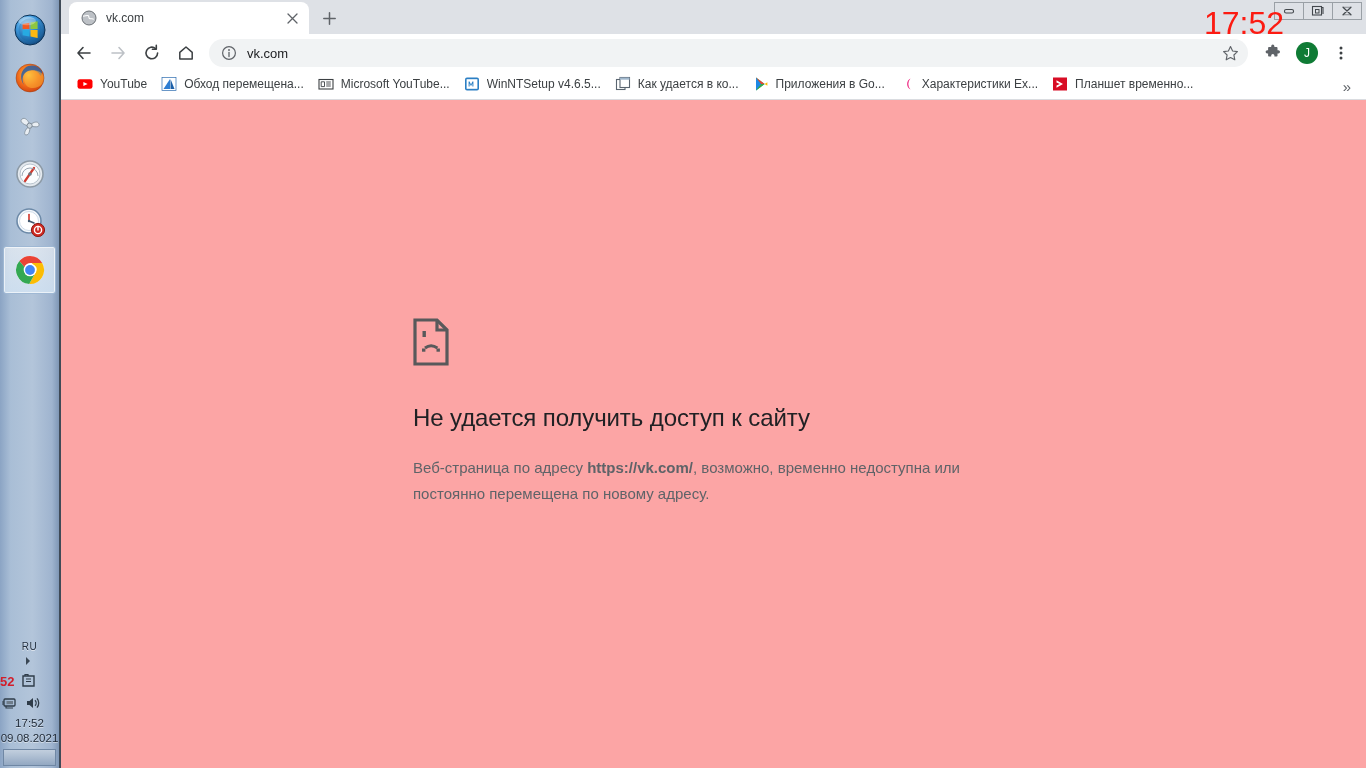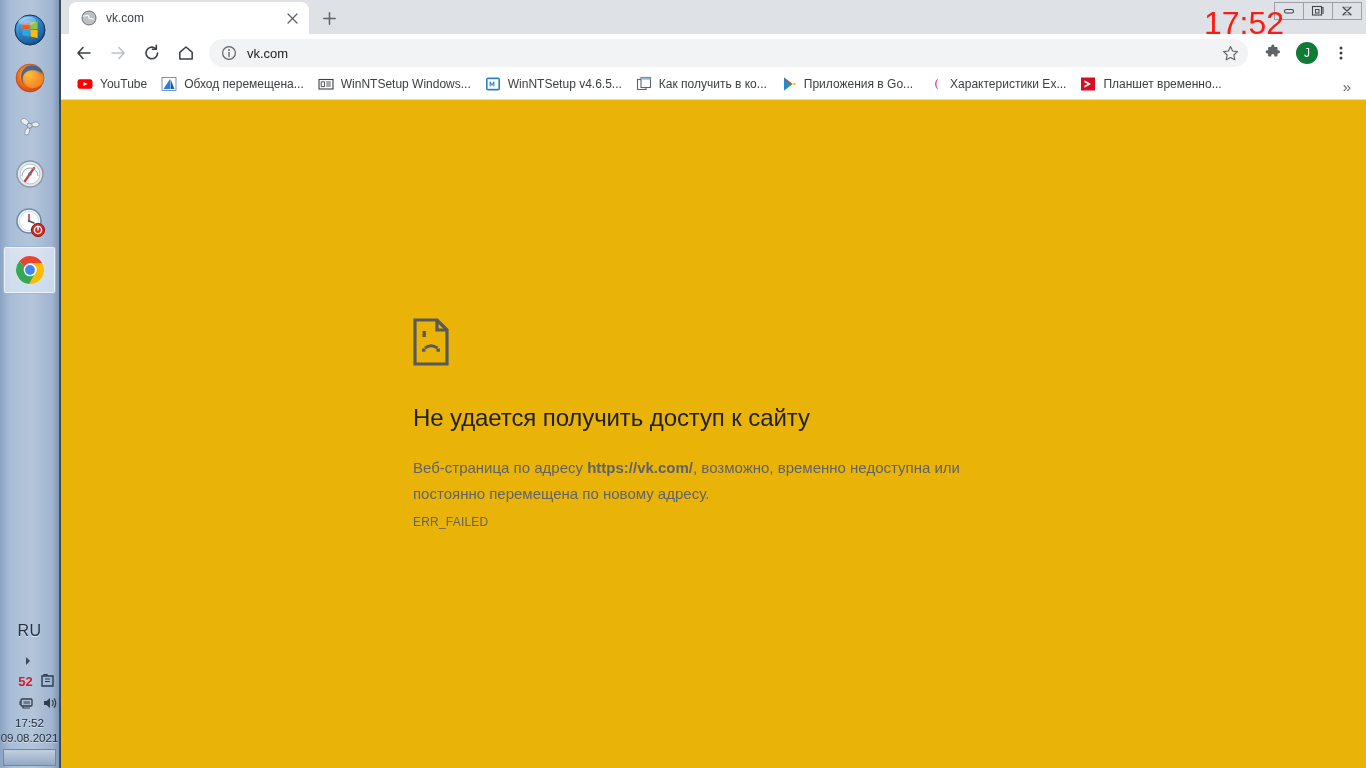--- a/index.html
+++ b/index.html
@@ -35,30 +35,30 @@
   .tb-icon { width: 32px; height: 32px; display: block; }
 
   .tb-spacer { flex: 1 1 auto; }
 
   .tray {
     width: 100%;
     display: flex; flex-direction: column; align-items: center;
     padding-bottom: 2px;
   }
   .tray-lang {
-    font-size: 16px; color: #243142; letter-spacing: .5px;
-    margin-bottom: 16px; text-shadow: 0 1px 0 rgba(255,255,255,.55);
+    font-size: 10px; color: #243142; letter-spacing: .5px;
+    margin-bottom: 4px; text-shadow: 0 1px 0 rgba(255,255,255,.55);
   }
   .tray-chev {
     width: 100%; display: flex; justify-content: center; padding-right: 4px;
     margin-bottom: 6px;
   }
   .tray-row {
-    width: 100%; display: flex; align-items: center; justify-content: center;
-    gap: 6px; margin-bottom: 4px; padding-left: 16px;
+    width: 100%; display: flex; align-items: center; 
+    gap: 6px; margin-bottom: 4px;
   }
   .tray-badge {
     font-size: 13px; font-weight: bold; color: #d21e2b;
     font-family: "Liberation Sans", sans-serif;
   }
   .tray-clock {
     font-size: 11.5px; color: #1d2836; line-height: 15px; text-align: center;
     text-shadow: 0 1px 0 rgba(255,255,255,.5);
   }
   .show-desktop {
@@ -168,32 +168,32 @@
     overflow: hidden; text-overflow: ellipsis;
   }
   .bm-overflow {
     position: absolute; right: 8px; top: 3px;
     width: 22px; height: 22px;
     display: flex; align-items: center; justify-content: center;
     font-size: 15px; color: #5f6368;
   }
 
   
-  .viewport { flex: 1 1 auto; background: #eab308; position: relative; }
+  .viewport { flex: 1 1 auto; background: #fca5a5; position: relative; }
   .errpage {
     position: absolute; left: 352px; top: 218px; width: 600px;
   }
   .err-icon { width: 36px; height: 48px; margin-bottom: 32px; }
   .err-h1 {
     font-size: 24px; font-weight: normal; color: #202124;
     line-height: 1.3; margin-bottom: 22px; letter-spacing: -.1px;
   }
   .err-p {
     font-size: 15px; color: #5f6368; line-height: 26px;
-    margin-bottom: 8px; max-width: 560px;
+    margin-bottom: 24px; max-width: 560px;
   }
   .err-p b { color: #5f6368; font-weight: bold; }
   .err-code { font-size: 12px; color: #5f6368; letter-spacing: .2px; }
 
   
   #overlay-clock {
     position: absolute; right: 82px; top: 6px;
     font-size: 32px; color: #fc1b12; font-weight: normal;
     font-family: "Liberation Sans", sans-serif;
     letter-spacing: 0px; line-height: 34px;
@@ -451,39 +451,39 @@
         </svg>
         <span class="bm-label">Обход перемещена...</span>
       </div>
 
       <div class="bm">
         <svg class="bm-icon" viewBox="0 0 16 16">
           <rect x="1" y="3.5" width="14" height="9.5" fill="#ffffff" stroke="#3c4043" stroke-width="1.1"></rect>
           <path d="M3.2,5.8 h3.3 v4.8 h-3.3 z" fill="none" stroke="#3c4043" stroke-width=".9"></path>
           <path d="M8.2,6 h4.6 M8.2,8 h4.6 M8.2,10 h4.6" stroke="#3c4043" stroke-width=".9"></path>
         </svg>
-        <span class="bm-label">WinNTSetup Windows...</span>
+        <span class="bm-label">Microsoft YouTube...</span>
       </div>
 
       <div class="bm">
         <svg class="bm-icon" viewBox="0 0 16 16">
           <rect x="1" y="1.5" width="14" height="13" rx="2" fill="#2b7fc4"></rect>
           <rect x="2.6" y="3.2" width="10.8" height="9.6" fill="#ffffff"></rect>
           <path d="M4.6,10.4 V5.6 h1 l1.4,3 l1.4,-3 h1 v4.8 h-1 V7.4 l-1.1,2.3 h-.6 L5.6,7.4 v3 z" fill="#2b7fc4"></path>
         </svg>
         <span class="bm-label">WinNTSetup v4.6.5...</span>
       </div>
 
       <div class="bm">
         <svg class="bm-icon" viewBox="0 0 16 16">
           <rect x="1.5" y="3.5" width="8.5" height="10" fill="#ffffff" stroke="#5a6570" stroke-width="1.1"></rect>
           <rect x="5" y="1.5" width="9.5" height="10" fill="#ffffff" stroke="#5a6570" stroke-width="1.1"></rect>
           <path d="M5,1.5 h9.5 v2.2 h-9.5 z" fill="#9fb7cc"></path>
         </svg>
-        <span class="bm-label">Как получить в ко...</span>
+        <span class="bm-label">Как удается в ко...</span>
       </div>
 
       <div class="bm">
         <svg class="bm-icon" viewBox="0 0 16 16">
           <path d="M3,1.6 L11.6,8 L3,14.4 Z" fill="#34a853"></path>
           <path d="M3,1.6 L11.6,8 L3,14.4 Z" fill="#4285f4" opacity="0"></path>
           <path d="M3,1.6 L8.2,8 L3,14.4 Z" fill="#1e88e5"></path>
           <path d="M3,1.6 L11.6,8 L8.2,8 Z" fill="#ea4335"></path>
           <path d="M8.2,8 L11.6,8 L3,14.4 Z" fill="#34a853"></path>
           <path d="M11.6,8 L14.4,6.3 L14.4,9.7 Z" fill="#fbbc04"></path>
@@ -520,19 +520,18 @@
           <rect x="23.5" y="30.5" width="3.4" height="3.2" fill="#58595b"></rect>
           <path d="M12,30 Q18,25.4 24.4,30" fill="none" stroke="#58595b" stroke-width="3"></path>
         </svg>
 
         <h1 class="err-h1">Не удается получить доступ к сайту</h1>
 
         <p class="err-p">
           <span>Веб-страница по адресу </span><b>https://vk.com/</b><span>, возможно, временно недоступна или постоянно перемещена по новому адресу.</span>
         </p>
 
-        <div class="err-code">ERR_FAILED</div>
       </div>
     </div>
   </div>
 
   <div id="overlay-clock">17:52</div>
 </div>
 
 </body></html>

